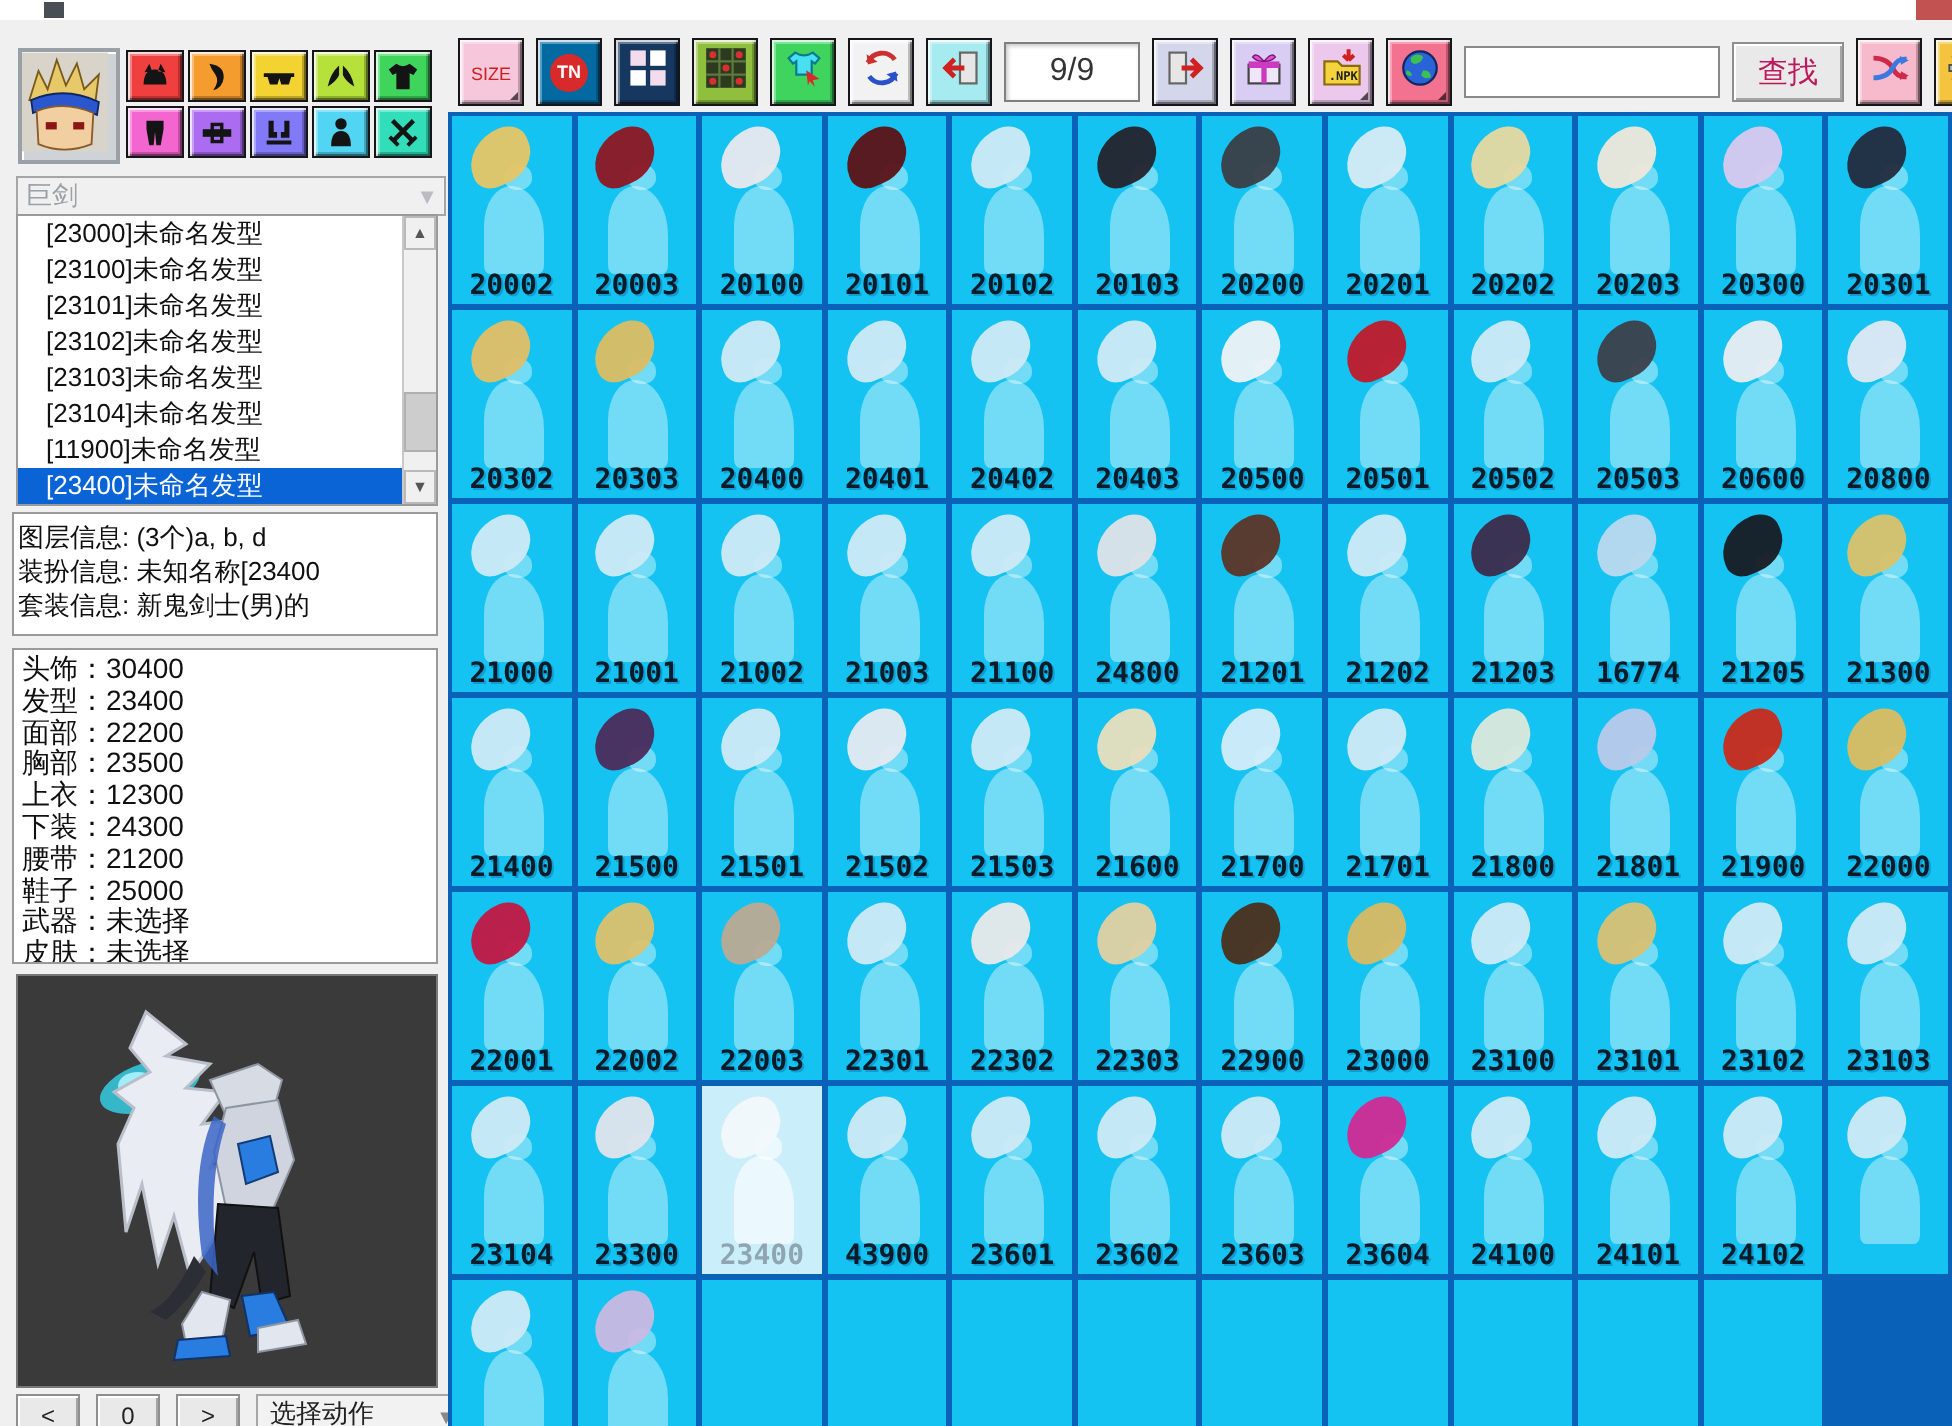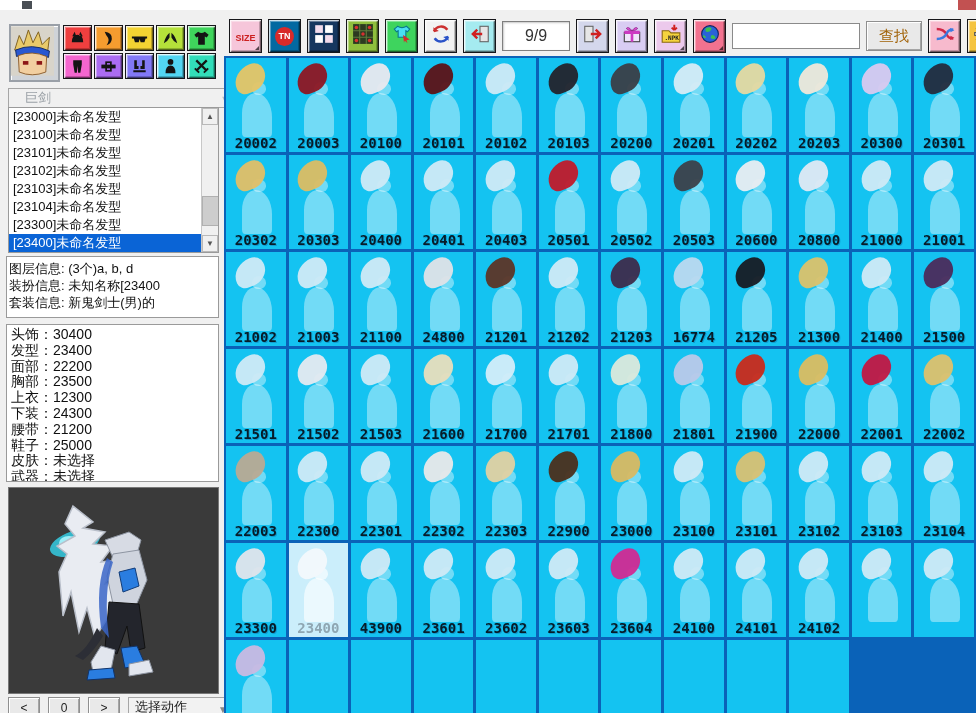--- a/index.html
+++ b/index.html
@@ -19,25 +19,25 @@
   .panelbox{background:#ffffff;border:1px solid #9a9a9a;}
   
   .avatar-box{position:absolute;left:9px;top:24px;width:47px;height:54px;background:#cfd3d8;
     border:2px solid #9aa0a8;box-shadow:inset 1px 1px 0 #fff;}
   .cat-buttons{position:absolute;left:63px;top:25px;width:152px;height:55px;
     display:grid;grid-template-columns:repeat(5,29px);grid-auto-rows:26px;gap:2px;}
   .cbtn{display:flex;align-items:center;justify-content:center;cursor:pointer;}
   .cbtn svg{width:19px;height:19px;}
   
   .combo{position:absolute;left:8px;top:88px;width:209px;height:18px;background:#f0f0f0;
-    border:1px solid #a6a6a6;color:#9aa0a6;font-size:13px;line-height:17px;padding-left:16px;}
+    border:1px solid #a6a6a6;color:#9aa0a6;font-size:13px;line-height:17px;padding-left:4px;}
   .combo .chev{position:absolute;right:3px;top:2px;color:#b9bdc2;font-size:11px;}
   .listbox{position:absolute;left:8px;top:107px;width:209px;height:144px;overflow:hidden;}
   .listrows{position:absolute;left:0;top:0;right:16px;bottom:0;}
-  .listrow{height:18px;line-height:18px;font-size:13px;color:#111;white-space:nowrap;padding-left:4px;cursor:pointer;}
+  .listrow{height:18px;line-height:18px;font-size:13px;color:#111;white-space:nowrap;padding-left:14px;cursor:pointer;}
   .listrow.sel{background:#0a64d6;color:#fff;}
   .vscroll{position:absolute;right:0;top:0;width:16px;bottom:0;background:#f0f0f0;border-left:1px solid #c8c8c8;}
   .varrow{height:15px;background:#f0f0f0;border:1px solid #b9b9b9;font-size:8px;color:#555;
     display:flex;align-items:center;justify-content:center;cursor:pointer;}
   .vthumb{position:absolute;left:0;width:15px;height:28px;top:88px;background:#cdcdcd;border:1px solid #b0b0b0;cursor:pointer;}
   
   .infobox{position:absolute;left:6px;top:256px;width:213px;height:62px;overflow:hidden;
     font-size:13px;line-height:17px;color:#101010;padding:3px 2px;box-sizing:border-box;white-space:nowrap;}
   .equipbox{position:absolute;left:6px;top:324px;width:213px;height:158px;overflow:hidden;
     font-size:14px;line-height:15.8px;color:#101010;padding:2px 4px;box-sizing:border-box;}
@@ -51,39 +51,39 @@
     line-height:18px;padding-left:6px;position:relative;cursor:pointer;color:#222;}
   .acombo .chev{position:absolute;right:3px;top:3px;font-size:10px;color:#888;}
   
   .toolbar{position:absolute;left:229px;top:19px;height:34px;display:flex;gap:6px;align-items:center;}
   .tbtn{width:31px;height:32px;display:flex;align-items:center;justify-content:center;cursor:pointer;position:relative;}
   .tbtn svg{width:22px;height:22px;}
   .corner{position:absolute;right:2px;bottom:2px;width:0;height:0;
     border-left:4px solid transparent;border-bottom:4px solid rgba(0,0,0,.65);}
   .pagebox{width:66px;height:28px;font-size:16px;color:#333;display:flex;align-items:center;justify-content:center;}
   .searchbox{width:118px;height:24px;border:1px solid #8a8a8a;background:#fff;font-size:13px;padding:0 4px;}
-  .findbtn{width:54px;height:28px;font-size:15px;color:#a16207;display:flex;align-items:center;justify-content:center;cursor:pointer;text-align:right;}
+  .findbtn{width:54px;height:28px;font-size:15px;color:#be185d;display:flex;align-items:center;justify-content:center;cursor:pointer;text-align:right;}
   
   .gridwrap{position:absolute;left:224px;top:56px;width:752px;height:657px;overflow:hidden;
     background:#0a62b8;}
   .grid{display:grid;grid-template-columns:repeat(12,1fr);grid-auto-rows:94px;gap:3px;padding:2px;}
   .tile{position:relative;background:#14c3f1;overflow:hidden;cursor:pointer;}
   .tile .head{position:absolute;left:50%;top:24px;width:14px;height:13px;margin-left:-4px;
     border-radius:50% 50% 45% 45%;background:rgba(255,255,255,.40);}
   .tile .torso{position:absolute;left:50%;top:35px;width:30px;height:44px;margin-left:-14px;
     border-radius:45% 55% 10% 10%;background:rgba(255,255,255,.40);}
   .tile .hair{position:absolute;left:50%;top:7px;width:32px;height:27px;margin-left:-22px;
     border-radius:75% 40% 65% 35%;transform:rotate(-22deg);opacity:.95;}
   .tile .num{position:absolute;left:0;right:0;bottom:1px;height:16px;text-align:center;
     font-family:"DejaVu Sans Mono","Liberation Mono",monospace;font-weight:bold;font-size:14px;
     letter-spacing:0px;color:#071c28;text-shadow:1px 1px 0 rgba(9,84,150,.35);}
   .tile.sel{background:#cbeefb;}
   .tile.sel .num{color:#8fa6b2;text-shadow:none;}
   .tile.sel .head,.tile.sel .torso{background:rgba(255,255,255,.62);}
-  .icontext{font-weight:bold;}
+  .icontext{font-weight:normal;}
 </style>
 </head>
 <body>
 
 <div class="titlebar">
   <div class="title-icon"></div>
   <div class="close-btn"></div>
 </div>
 
 <div class="avatar-box">
@@ -159,21 +159,21 @@
 </div>
 
 <div class="listbox panelbox">
   <div class="listrows" id="listRows">
       <div class="listrow">[23000]未命名发型</div>
       <div class="listrow">[23100]未命名发型</div>
       <div class="listrow">[23101]未命名发型</div>
       <div class="listrow">[23102]未命名发型</div>
       <div class="listrow">[23103]未命名发型</div>
       <div class="listrow">[23104]未命名发型</div>
-      <div class="listrow">[23300]未命名发型</div>
+      <div class="listrow">[11900]未命名发型</div>
       <div class="listrow sel">[23400]未命名发型</div>
     </div>
   <div class="vscroll">
     <div class="varrow">▲</div>
     <div class="vthumb"></div>
     <div class="varrow" style="position:absolute;bottom:0;width:14px;">▼</div>
   </div>
 </div>
 
 <div class="infobox panelbox" id="infoBox">
@@ -184,22 +184,22 @@
 
 <div class="equipbox panelbox" id="equipBox">
     <div>头饰：30400</div>
     <div>发型：23400</div>
     <div>面部：22200</div>
     <div>胸部：23500</div>
     <div>上衣：12300</div>
     <div>下装：24300</div>
     <div>腰带：21200</div>
     <div>鞋子：25000</div>
+    <div>武器：未选择</div>
     <div>皮肤：未选择</div>
-    <div>武器：未选择</div>
   </div>
 
 <div class="preview">
   <svg viewBox="0 0 209 205" width="209" height="205">
     <rect width="209" height="205" fill="#3a3a3a"></rect>
     <ellipse cx="66" cy="55" rx="26" ry="12" fill="#35d6ee" opacity=".8" transform="rotate(-18 66 55)"></ellipse>
     <ellipse cx="60" cy="55" rx="10" ry="7" fill="#9feef8"></ellipse>
     <path d="M64 18 L84 34 L74 40 L96 44 L84 56 L104 58 L92 74 L108 72 L96 96 L112 92 L100 128 L86 150 L78 120 L70 144 L62 104 L54 128 L50 84 L58 66 L48 58 L66 48 L56 36 Z" fill="#e9ecf2" stroke="#b9bfca" stroke-width="1.5"></path>
     <path d="M96 52 L120 44 L132 52 L128 66 L104 70 Z" fill="#d7dbe4" stroke="#8e95a2"></path>
     <path d="M104 66 L130 62 L138 92 L126 120 L104 116 L98 88 Z" fill="#cfd4de" stroke="#8e95a2"></path>
@@ -422,21 +422,33 @@
       <div class="tile">
         <div class="torso"></div>
         <div class="head"></div>
         <div class="hair" style="background: rgb(207, 234, 246);"></div>
         <div class="num">20401</div>
       </div>
       <div class="tile">
         <div class="torso"></div>
         <div class="head"></div>
         <div class="hair" style="background: rgb(207, 234, 246);"></div>
+        <div class="num">20402</div>
+      </div>
+      <div class="tile">
+        <div class="torso"></div>
+        <div class="head"></div>
+        <div class="hair" style="background: rgb(207, 234, 246);"></div>
         <div class="num">20403</div>
+      </div>
+      <div class="tile">
+        <div class="torso"></div>
+        <div class="head"></div>
+        <div class="hair" style="background: rgb(238, 242, 244);"></div>
+        <div class="num">20500</div>
       </div>
       <div class="tile">
         <div class="torso"></div>
         <div class="head"></div>
         <div class="hair" style="background: rgb(192, 26, 42);"></div>
         <div class="num">20501</div>
       </div>
       <div class="tile">
         <div class="torso"></div>
         <div class="head"></div>
@@ -620,26 +632,20 @@
       <div class="tile">
         <div class="torso"></div>
         <div class="head"></div>
         <div class="hair" style="background: rgb(185, 170, 146);"></div>
         <div class="num">22003</div>
       </div>
       <div class="tile">
         <div class="torso"></div>
         <div class="head"></div>
         <div class="hair" style="background: rgb(207, 234, 246);"></div>
-        <div class="num">22300</div>
-      </div>
-      <div class="tile">
-        <div class="torso"></div>
-        <div class="head"></div>
-        <div class="hair" style="background: rgb(207, 234, 246);"></div>
         <div class="num">22301</div>
       </div>
       <div class="tile">
         <div class="torso"></div>
         <div class="head"></div>
         <div class="hair" style="background: rgb(233, 233, 233);"></div>
         <div class="num">22302</div>
       </div>
       <div class="tile">
         <div class="torso"></div>

